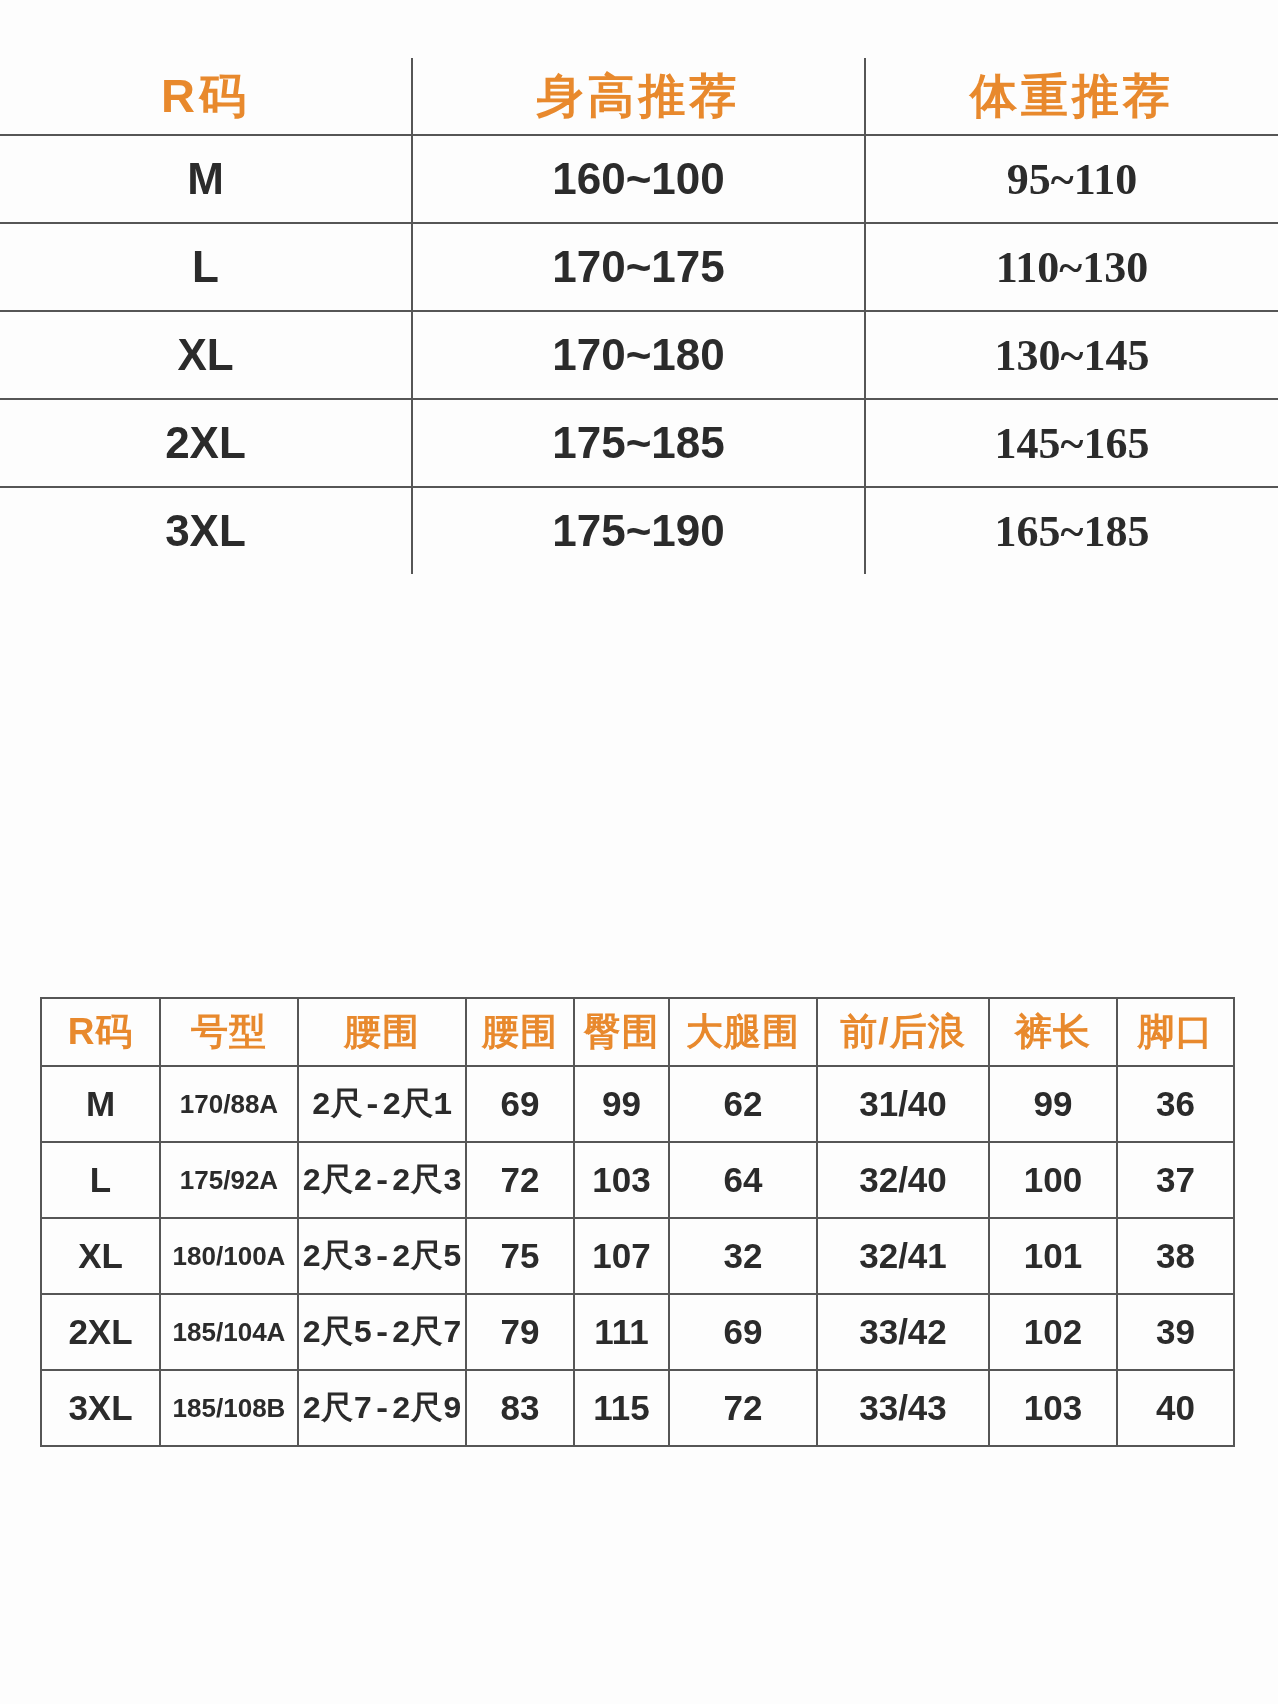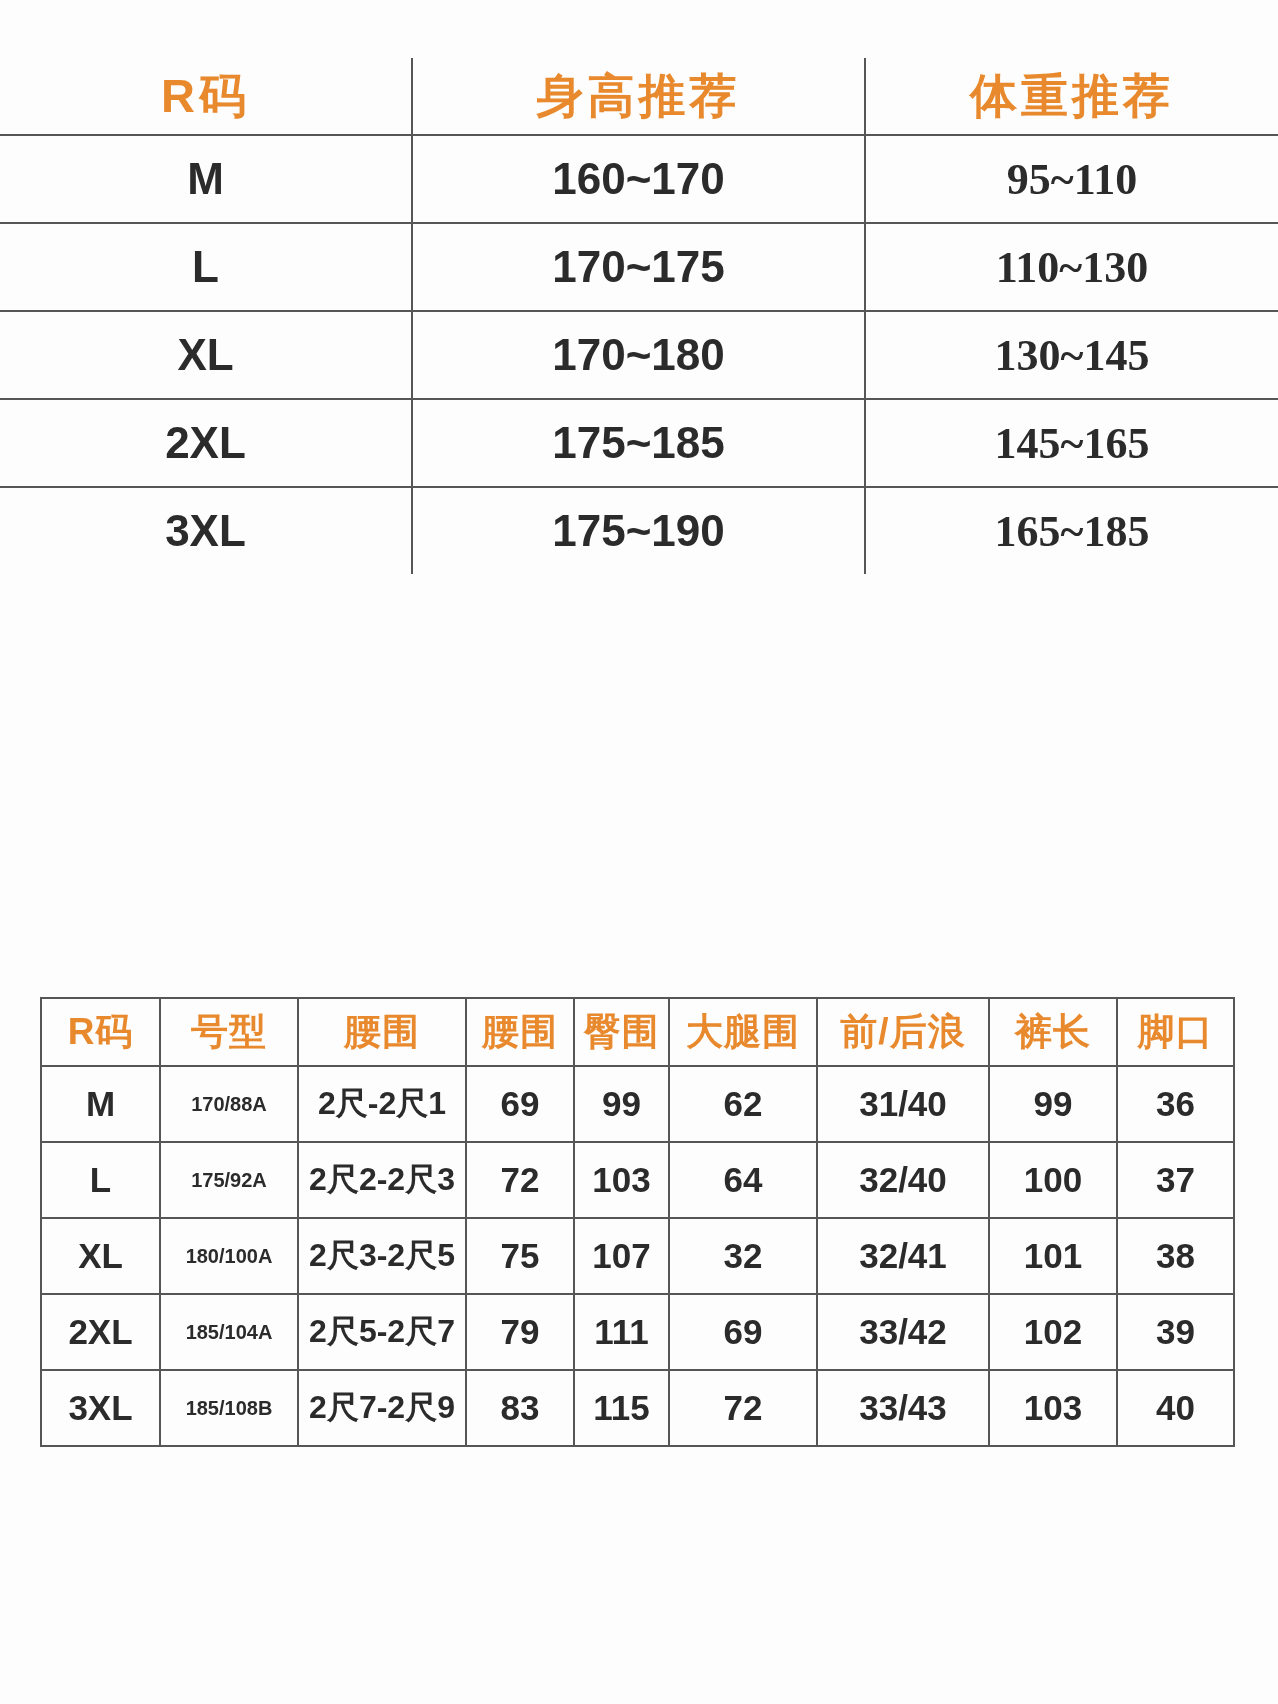--- a/index.html
+++ b/index.html
@@ -25,41 +25,41 @@
     font-size:47px;font-weight:bold;letter-spacing:4px;
     color:#e8892d;
   }
   .t1 td{font-size:44px;font-weight:600;color:#2b2b2b;}
 
   
   .t2{position:absolute;left:40px;top:997px;width:1193px;border:2px solid #565656;}
   .t2 th,.t2 td{border:2px solid #565656;}
   .t2 tr th{height:66px;font-size:37px;font-weight:bold;letter-spacing:1px;color:#e8892d;}
   .t2 tr td{height:74px;font-size:35px;font-weight:600;color:#2b2b2b;}
-  .t2 td.spec{font-size:20px;letter-spacing:0;margin-left:24px;}
-  .t2 td.chi{font-size:32px;}
+  .t2 td.spec{font-size:26px;letter-spacing:0;margin-left:24px;}
+  .t2 td.chi{font-size:32px;font-family:Liberation Mono, monospace;}
 </style>
 </head>
 <body>
 
 <table class="t1">
   <colgroup>
     <col style="width:412px">
       <col style="width:453px">
       <col style="width:413px">
   </colgroup>
   <tbody>
       <tr>
     <th>R码</th>
     <th>身高推荐</th>
     <th>体重推荐</th>
   </tr>
   <tr>
     <td>M</td>
-    <td>160~170</td>
+    <td>160~100</td>
     <td>95~110</td>
   </tr>
   <tr>
     <td>L</td>
     <td>170~175</td>
     <td>110~130</td>
   </tr>
   <tr>
     <td>XL</td>
     <td>170~180</td>

